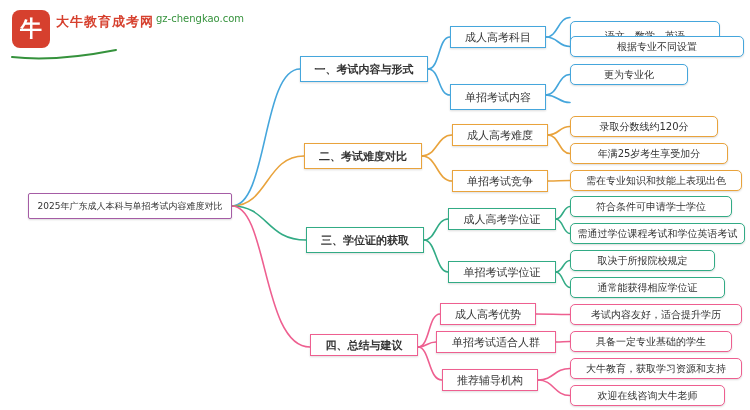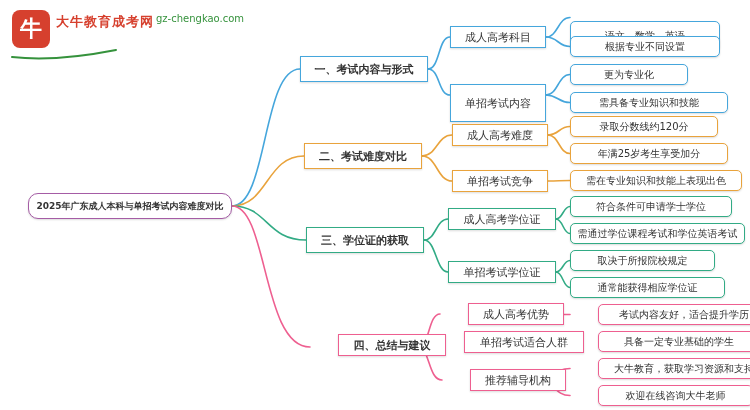--- a/index.html
+++ b/index.html
@@ -14,26 +14,26 @@
   .s1{stroke:#45a6dc;} .s2{stroke:#e9a33c;} .s3{stroke:#32ab85;} .s4{stroke:#ee5f90;}
 
   .node{
     position:absolute;box-sizing:border-box;background:#fff;
     display:flex;align-items:center;justify-content:center;
     white-space:nowrap;overflow:hidden;
     border:1.5px solid #999;border-radius:0;
     box-shadow:0 1px 2px rgba(0,0,0,.14);
     color:#333;
   }
-  .root{border-color:#a55ca5;font-size:9px;font-weight:700;border-radius:10px;}
+  .root{border-color:#a55ca5;font-size:9px;font-weight:400;border-radius:2px;}
   .branch{font-size:11px;font-weight:700;}
   .mid{font-size:11px;}
   .leaf{font-size:10px;border-radius:5px;border-width:1.2px;}
   .k1{border-color:#45a6dc;} .k2{border-color:#e9a33c;}
-  .k3{border-color:#32ab85;text-align:center;} .k4{border-color:#ee5f90;margin-left:28px;}
+  .k3{border-color:#32ab85;text-align:center;} .k4{border-color:#ee5f90;}
 
   .logo{position:absolute;left:12px;top:10px;display:flex;align-items:flex-start;gap:6px;}
   .logo-icon{
     width:38px;height:38px;background:#d6402e;border-radius:8px;
     color:#fff;font-size:22px;font-weight:700;
     display:flex;align-items:center;justify-content:center;
   }
   .logo-text{display:flex;flex-direction:row;gap:2px;padding-top:3px;}
   .logo-title{color:#d6402e;font-size:13px;font-weight:700;letter-spacing:1px;}
   .logo-url{color:#35923c;font-size:10px;}
@@ -85,25 +85,24 @@
     </div>
   </div>
   <svg class="logo-swoosh" width="110" height="12">
     <path d="M2 9 Q45 14 106 2" fill="none" stroke="#35923c" stroke-width="2" stroke-linecap="round"></path>
   </svg>
 
   <div class="node root" style="left:28px;top:193px;width:204px;height:26px">2025年广东成人本科与单招考试内容难度对比</div>
 
   <div class="node branch k1" style="left:300px;top:56px;width:128px;height:26px">一、考试内容与形式</div>
   <div class="node mid k1" style="left:450px;top:26px;width:96px;height:22px">成人高考科目</div>
-  <div class="node mid k1" style="left:450px;top:84px;width:96px;height:38px">单招考试内容</div>
+  <div class="node mid k1" style="left:450px;top:84px;width:96px;height:26px">单招考试内容</div>
   <div class="node leaf k1" style="left:570px;top:21px;width:150px;height:30px">语文、数学、英语</div>
-  <div class="node leaf k1" style="left:570px;top:36px;width:150px;height:21px">根据专业不同设置</div>
+  <div class="node leaf k1" style="left:570px;top:36px;width:174px;height:21px">根据专业不同设置</div>
   <div class="node leaf k1" style="left:570px;top:64px;width:118px;height:21px">更为专业化</div>
-  <div class="node leaf k1" style="left:570px;top:92px;width:158px;height:21px">需具备专业知识和技能</div>
 
   <div class="node branch k2" style="left:304px;top:143px;width:118px;height:26px">二、考试难度对比</div>
   <div class="node mid k2" style="left:452px;top:124px;width:96px;height:22px">成人高考难度</div>
   <div class="node mid k2" style="left:452px;top:170px;width:96px;height:22px">单招考试竞争</div>
   <div class="node leaf k2" style="left:570px;top:116px;width:148px;height:21px">录取分数线约120分</div>
   <div class="node leaf k2" style="left:570px;top:143px;width:158px;height:21px">年满25岁考生享受加分</div>
   <div class="node leaf k2" style="left:570px;top:170px;width:172px;height:21px">需在专业知识和技能上表现出色</div>
 
   <div class="node branch k3" style="left:306px;top:227px;width:118px;height:26px">三、学位证的获取</div>
   <div class="node mid k3" style="left:448px;top:208px;width:108px;height:22px">成人高考学位证</div>

